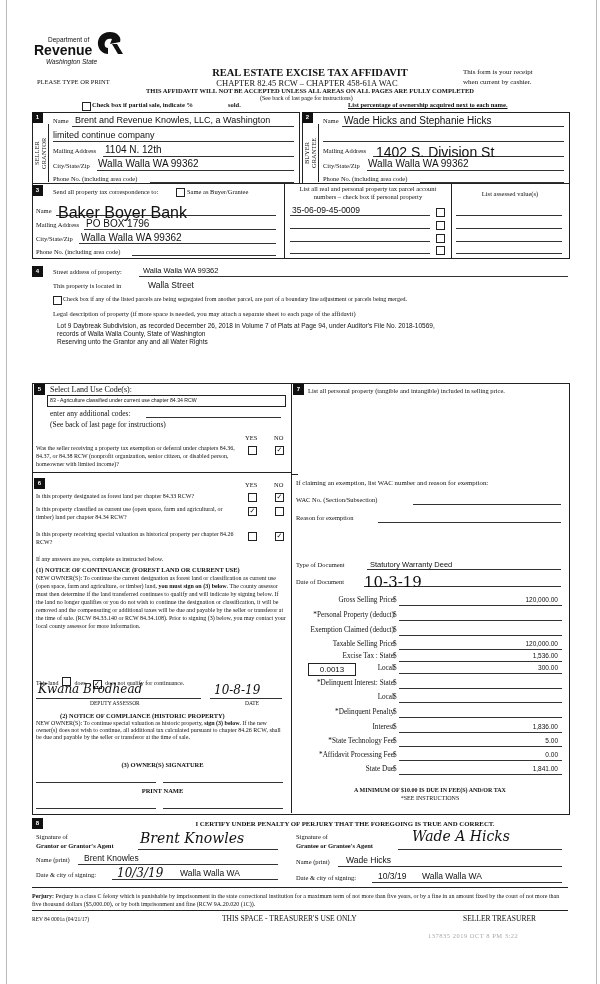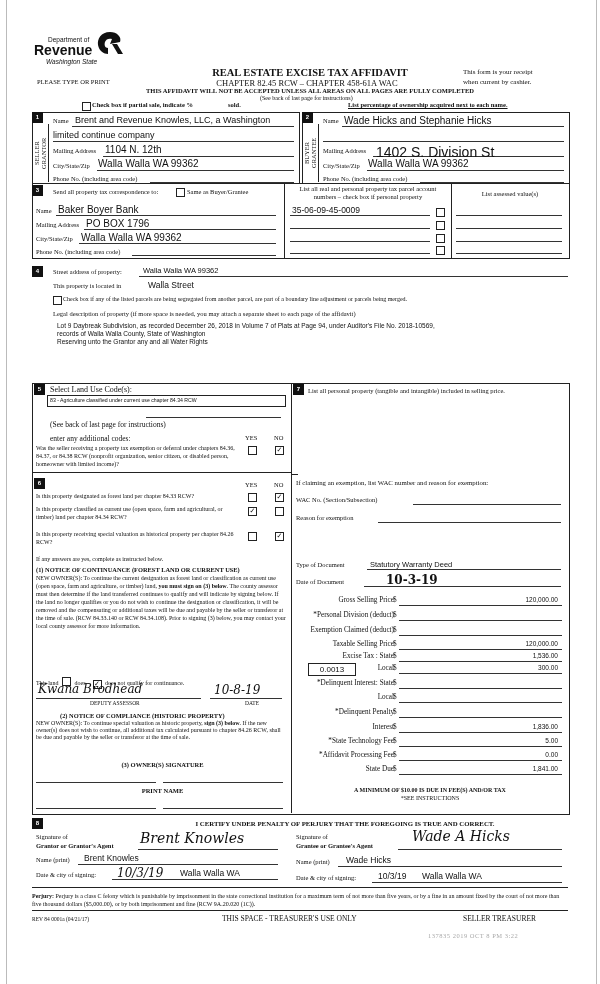--- a/index.html
+++ b/index.html
@@ -90,21 +90,21 @@
 
 <div class="box" style="left:32px;top:183px;width:536px;height:74px;"></div>
 <div class="abs" style="left:284px;top:183px;width:1px;height:75px;background:#222;"></div>
 <div class="abs" style="left:451px;top:183px;width:1px;height:75px;background:#222;"></div>
 <div class="sec-num" style="left:32px;top:185px;">3</div>
 <div class="lbl" style="left:53px;top:188px;">Send all property tax correspondence to:</div>
 <div class="cb" style="left:176px;top:188px;"></div>
 <div class="lbl" style="left:187px;top:188px;">Same as Buyer/Grantee</div>
 <div class="lbl" style="left:36px;top:207px;">Name</div>
 <div class="line" style="left:56px;top:215px;width:220px;"></div>
-<div class="val" style="left:58px;top:204px;font-size:10px;">Baker Boyer Bank</div>
+<div class="val" style="left:58px;top:204px;font-size:16px;">Baker Boyer Bank</div>
 <div class="lbl" style="left:36px;top:221px;">Mailing Address</div>
 <div class="line" style="left:84px;top:229px;width:192px;"></div>
 <div class="val" style="left:86px;top:218px;font-size:10px;">PO BOX 1796</div>
 <div class="lbl" style="left:36px;top:235px;">City/State/Zip</div>
 <div class="line" style="left:79px;top:243px;width:197px;"></div>
 <div class="val" style="left:81px;top:232px;font-size:10px;">Walla Walla WA 99362</div>
 <div class="lbl" style="left:36px;top:248px;">Phone No. (including area code)</div>
 <div class="line" style="left:132px;top:255px;width:144px;"></div>
 
 <div class="lbl" style="left:286px;top:185px;width:164px;text-align:center;">List all real and personal property tax parcel account</div>
@@ -139,21 +139,21 @@
 <div class="val" style="left:57px;top:338px;font-size:6.5px;">Reserving unto the Grantor any and all Water Rights</div>
 
 <div class="box" style="left:32px;top:383px;width:536px;height:430px;"></div>
 <div class="abs" style="left:291px;top:383px;width:1px;height:430px;background:#222;"></div>
 
 <div class="sec-num" style="left:34px;top:384px;">5</div>
 <div class="abs" style="left:50px;top:385px;font-size:8px;">Select Land Use Code(s):</div>
 <div class="abs" style="left:47px;top:395px;width:237px;height:10px;border:1px solid #222;">
   <span class="sans" style="position:absolute;left:2px;top:1px;font-size:5.2px;white-space:nowrap;">83 - Agriculture classified under current use chapter 84.34 RCW</span>
 </div>
-<div class="abs" style="left:50px;top:409px;font-size:7.5px;margin-top:25px;">enter any additional codes:</div>
+<div class="abs" style="left:50px;top:409px;font-size:7.5px;">enter any additional codes:</div>
 <div class="line" style="left:146px;top:417px;width:135px;"></div>
 <div class="abs" style="left:50px;top:420px;font-size:7.5px;">(See back of last page for instructions)</div>
 <div class="lbl" style="left:245px;top:434px;">YES</div>
 <div class="lbl" style="left:274px;top:434px;">NO</div>
 <div class="abs" style="left:36px;top:444px;width:210px;font-size:6px;line-height:8px;">Was the seller receiving a property tax exemption or deferral under chapters 84.36, 84.37, or 84.38 RCW (nonprofit organization, senior citizen, or disabled person, homeowner with limited income)?</div>
 <div class="cb" style="left:248px;top:446px;"></div>
 <div class="cb" style="left:275px;top:446px;">✓</div>
 <div class="abs" style="left:32px;top:472px;width:260px;height:1px;background:#222;"></div>
 
 <div class="sec-num" style="left:34px;top:478px;">6</div>
@@ -208,30 +208,30 @@
 <div class="abs" style="left:296px;top:496px;font-size:6.5px;">WAC No. (Section/Subsection)</div>
 <div class="line" style="left:413px;top:504px;width:148px;"></div>
 <div class="abs" style="left:296px;top:514px;font-size:6.5px;">Reason for exemption</div>
 <div class="line" style="left:378px;top:522px;width:183px;"></div>
 
 <div class="abs" style="left:296px;top:561px;font-size:6.5px;">Type of Document</div>
 <div class="line" style="left:367px;top:569px;width:194px;"></div>
 <div class="val" style="left:370px;top:560px;font-size:7.5px;">Statutory Warranty Deed</div>
 <div class="abs" style="left:296px;top:578px;font-size:6.5px;">Date of Document</div>
 <div class="line" style="left:364px;top:586px;width:197px;"></div>
-<div class="abs hand" style="left:386px;top:573px;font-size:12px;font-style:normal;font-weight:bold;">10-3-19</div>
+<div class="abs hand" style="left:364px;top:573px;font-size:15px;font-style:normal;">10-3-19</div>
 
 <div class="money-row" style="top:596px;">
   <span class="ml">Gross Selling Price</span>
     <span class="ms">$</span>
   <span class="mline"></span>
     <span class="mv">120,000.00</span>
 </div>
 <div class="money-row" style="top:611px;">
-  <span class="ml">*Personal Division (deduct)</span>
+  <span class="ml">*Personal Property (deduct)</span>
     <span class="ms">$</span>
   <span class="mline"></span>
     <span class="mv"></span>
 </div>
 <div class="money-row" style="top:626px;">
   <span class="ml">Exemption Claimed (deduct)</span>
     <span class="ms">$</span>
   <span class="mline"></span>
     <span class="mv"></span>
 </div>

